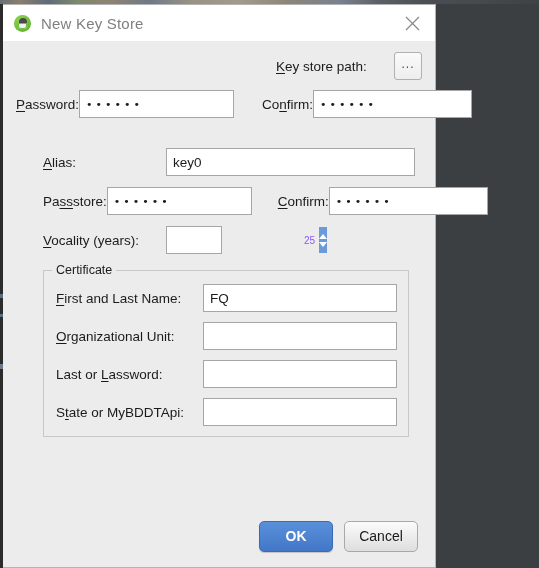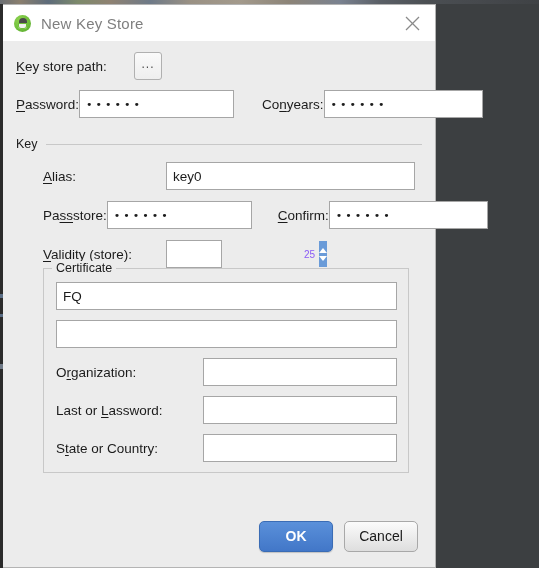--- a/index.html
+++ b/index.html
@@ -105,21 +105,21 @@
     outline: none;
   }
   input.tf::placeholder { color: #9a9a9a; }
   input.pw {
     font-family: "DejaVu Sans", sans-serif;
     font-size: 11px;
     letter-spacing: 3px;
   }
 
   
-  #row-path { margin-top: 11px; }
+  #row-path { margin-top: 11px; justify-content: flex-end; }
   #lbl-path { width: 112px; }
   #inp-path { flex: 1; }
   #browse-btn {
     width: 28px; height: 28px;
     margin-left: 6px;
     background: linear-gradient(180deg,#fafafa 0%,#eeeeee 100%);
     border: 1px solid #b0b0b0;
     border-radius: 3px;
     display: flex; align-items: center; justify-content: center;
     font-size: 12px; color: #4a4a4a;
@@ -183,20 +183,21 @@
   }
   .tri-dn {
     width: 0; height: 0;
     border-left: 4px solid transparent;
     border-right: 4px solid transparent;
     border-top: 5px solid #ffffff;
   }
 
   
   #grp-cert {
+    margin-top: 16px;
     margin-left: 27px;
     margin-right: 13px;
     border: 1px solid #c8c8c8;
     padding: 0 0 10px 0;
     position: relative;
   }
   #cert-legend {
     position: absolute; top: -8px; left: 8px;
     background: #ececec; padding: 0 4px;
     font-size: 12.5px; color: #1b1b1b;
@@ -263,77 +264,71 @@
   <div id="content">
 
     <div class="row" id="row-path">
       <label class="fl" id="lbl-path"><span class="u">K</span><span>ey store path:</span></label>
       <div id="browse-btn">...</div>
     </div>
 
     <div class="row" id="row-pw">
       <label class="fl" id="lbl-pw"><span class="u">P</span><span>assword:</span></label>
       <input class="tf pw" id="inp-pw" type="text" value="••••••" style="">
-      <label class="fl" id="lbl-conf"><span>Co</span><span class="u">n</span><span>years:</span></label>
+      <label class="fl" id="lbl-conf"><span>Co</span><span class="u">n</span><span>firm:</span></label>
       <input class="tf pw" id="inp-conf" type="text" value="••••••" style="">
     </div>
 
     <div id="grp-key">
-      <div class="grp-title-row">
-        <span class="grp-title">Key</span>
-        <span class="grp-line"></span>
-      </div>
 
       <div id="key-fields">
 
         <div class="row" id="row-alias">
           <label class="fl" id="lbl-alias"><span></span><span class="u">A</span><span>lias:</span></label>
           <input class="tf" id="inp-alias" type="text" value="key0" style="">
         </div>
 
         <div class="row" id="row-kpw">
           <label class="fl" id="lbl-kpw"><span>Pa</span><span class="u">ss</span><span>store:</span></label>
           <input class="tf pw" id="inp-kpw" type="text" value="••••••" style="">
           <label class="fl" id="lbl-kconf"><span></span><span class="u">C</span><span>onfirm:</span></label>
           <input class="tf pw" id="inp-kconf" type="text" value="••••••" style="">
         </div>
 
         <div class="row" id="row-val">
-          <label class="fl" id="lbl-val"><span></span><span class="u">V</span><span>alidity (store):</span></label>
+          <label class="fl" id="lbl-val"><span></span><span class="u">V</span><span>ocality (years):</span></label>
           <div id="spinner">
             <input id="spin-val" type="text" value="25" style="">
             <div id="spin-btns">
               <span class="tri-up"></span>
               <span class="tri-dn"></span>
             </div>
           </div>
         </div>
 
       </div>
     </div>
 
     <div id="grp-cert">
       <span id="cert-legend">Certificate</span>
       <div id="cert-fields">
           <div class="row cert-row">
+            <label class="fl cert-lbl"><span></span><span class="u">F</span><span>irst and Last Name:</span></label>
             <input type="text" class="tf cert-inp" value="FQ" style="">
           </div>
           <div class="row cert-row">
-            <input type="text" class="tf cert-inp" style="">
-          </div>
-          <div class="row cert-row">
-            <label class="fl cert-lbl"><span>O</span><span class="u">r</span><span>ganization:</span></label>
+            <label class="fl cert-lbl"><span></span><span class="u">O</span><span>rganizational Unit:</span></label>
             <input type="text" class="tf cert-inp" style="">
           </div>
           <div class="row cert-row">
             <label class="fl cert-lbl"><span>Last or </span><span class="u">L</span><span>assword:</span></label>
             <input type="text" class="tf cert-inp" style="">
           </div>
           <div class="row cert-row">
-            <label class="fl cert-lbl"><span>S</span><span class="u">t</span><span>ate or Country:</span></label>
+            <label class="fl cert-lbl"><span>S</span><span class="u">t</span><span>ate or MyBDDTApi:</span></label>
             <input type="text" class="tf cert-inp" style="">
           </div>
         </div>
     </div>
 
   </div>
 
   <div id="footer">
     <div class="btn" id="btn-ok">OK</div>
     <div class="btn" id="btn-cancel">Cancel</div>

